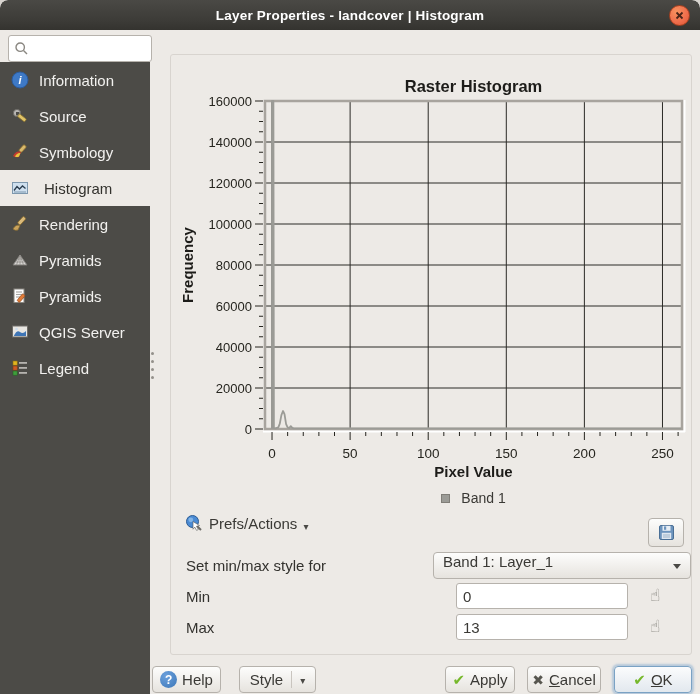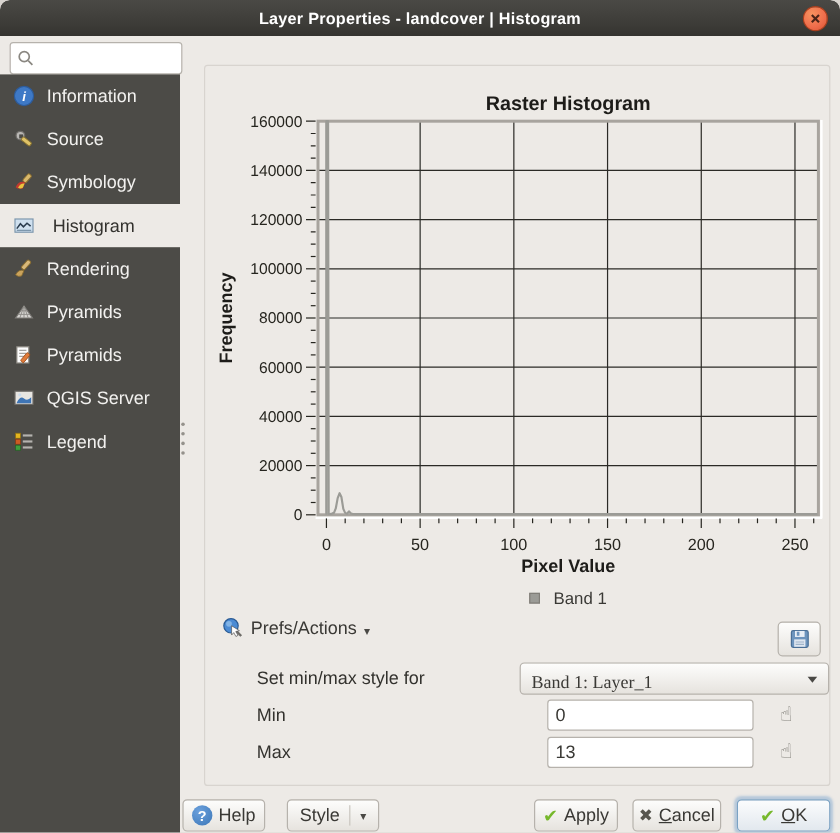--- a/index.html
+++ b/index.html
@@ -48,35 +48,35 @@
     position:absolute;left:170px;top:54px;width:522px;height:601px;
     border:1px solid var(--groupbox_border,#d8d4cf);border-radius:3px;
   }
   #chart-svg{position:absolute;left:0;top:0;}
   #chart-legend{
     position:absolute;left:94px;top:434px;width:417px;height:18px;
     display:flex;align-items:center;justify-content:center;gap:11px;font-size:14px;
   }
   #chart-legend .swatch{width:9px;height:9px;background:var(--hist_line,#9b9b96);border:1px solid #807e78;}
   
-  .ctl-label{position:absolute;font-size:15px;color:var(--selected_text,#33322e);white-space:nowrap;margin-left:28px;}
+  .ctl-label{position:absolute;font-size:15px;color:var(--selected_text,#33322e);white-space:nowrap;}
   #prefs-actions{position:absolute;left:14px;top:459px;display:flex;align-items:center;gap:6px;cursor:pointer;}
   #prefs-actions .lbl{font-size:15px;}
   .mini-caret{font-size:10px;color:#4a4945;line-height:10px;margin-top:7px;}
   .tool-btn{
     position:absolute;display:flex;align-items:center;justify-content:center;
     background:linear-gradient(var(--button_grad_top,#fdfdfc),var(--button_grad_bottom,#e6e3de));
     border:1px solid var(--control_border,#b6b2ac);border-radius:4px;cursor:pointer;
   }
   #save-btn{left:477px;top:463px;width:36px;height:29px;}
   #band-combo{
     position:absolute;left:262px;top:497px;width:258px;height:27px;
     background:linear-gradient(var(--button_grad_top,#fdfdfc),var(--button_grad_bottom,#e6e3de));
     border:1px solid var(--control_border,#b6b2ac);border-radius:4px;
-    display:flex;align-items:flex-end;padding-left:9px;font-size:15px;cursor:pointer;font-family:Liberation Serif, serif;
+    display:flex;align-items:flex-start;padding-left:9px;font-size:15px;cursor:pointer;
   }
   #band-combo .caret{
     position:absolute;right:9px;top:11px;width:0;height:0;
     border-left:4.5px solid transparent;border-right:4.5px solid transparent;border-top:5px solid #4a4945;
   }
   .val-input{
     position:absolute;width:172px;height:26px;
     background:var(--input_bg,#fff);border:1px solid var(--control_border,#b6b2ac);border-radius:3px;
     font-family:inherit;font-size:15px;padding:0 6px;color:var(--text,#3a3935);
   }

